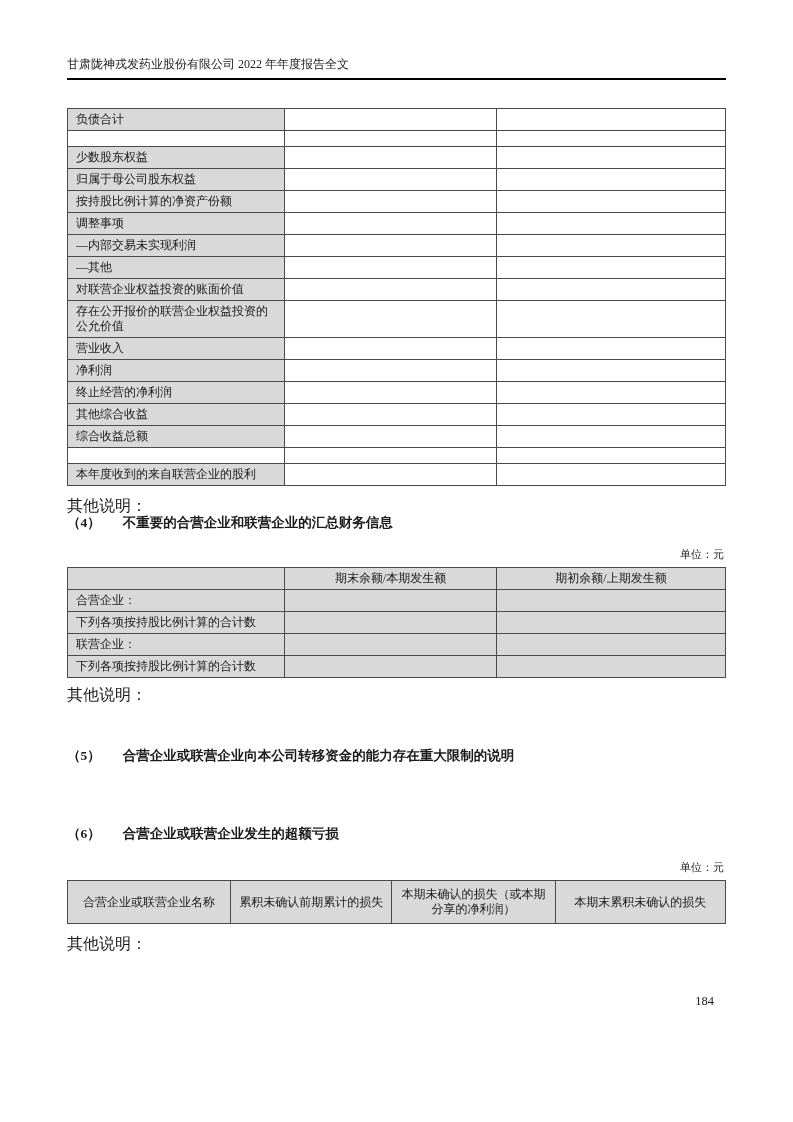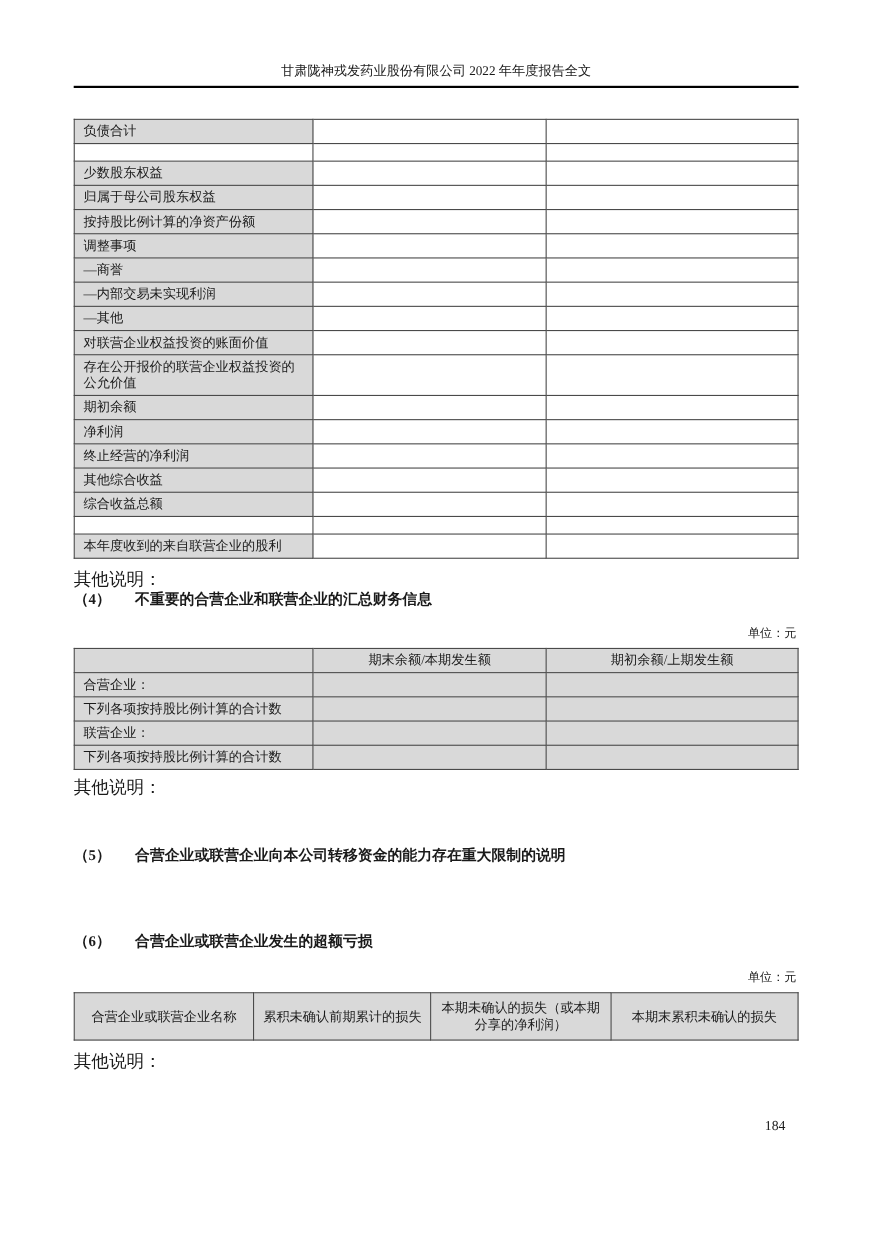--- a/index.html
+++ b/index.html
@@ -11,21 +11,21 @@
   .page {
     position: relative;
     width: 793px;
     height: 1122px;
     margin: 0 auto;
     background: #ffffff;
     padding: 56px 67px 0 67px;
     overflow: hidden;
   }
   .doc-header {
-    text-align: center;
+    text-align: left;
     font-size: 12px;
     line-height: 16px;
     padding-bottom: 6px;
     border-bottom: 2px solid #000000;
   }
   table {
     width: 100%;
     border-collapse: collapse;
     table-layout: fixed;
     border: 1px solid #3a3a3a;
@@ -115,46 +115,41 @@
           <td class="shade">按持股比例计算的净资产份额</td>
           <td></td>
           <td></td>
         </tr>
       <tr>
           <td class="shade">调整事项</td>
           <td></td>
           <td></td>
         </tr>
       <tr>
-          <td class="shade">—商誉</td>
-          <td></td>
-          <td></td>
-        </tr>
-      <tr>
           <td class="shade">—内部交易未实现利润</td>
           <td></td>
           <td></td>
         </tr>
       <tr>
           <td class="shade">—其他</td>
           <td></td>
           <td></td>
         </tr>
       <tr>
           <td class="shade">对联营企业权益投资的账面价值</td>
           <td></td>
           <td></td>
         </tr>
       <tr>
           <td class="shade">存在公开报价的联营企业权益投资的公允价值</td>
           <td></td>
           <td></td>
         </tr>
       <tr>
-          <td class="shade">期初余额</td>
+          <td class="shade">营业收入</td>
           <td></td>
           <td></td>
         </tr>
       <tr>
           <td class="shade">净利润</td>
           <td></td>
           <td></td>
         </tr>
       <tr>
           <td class="shade">终止经营的净利润</td>

